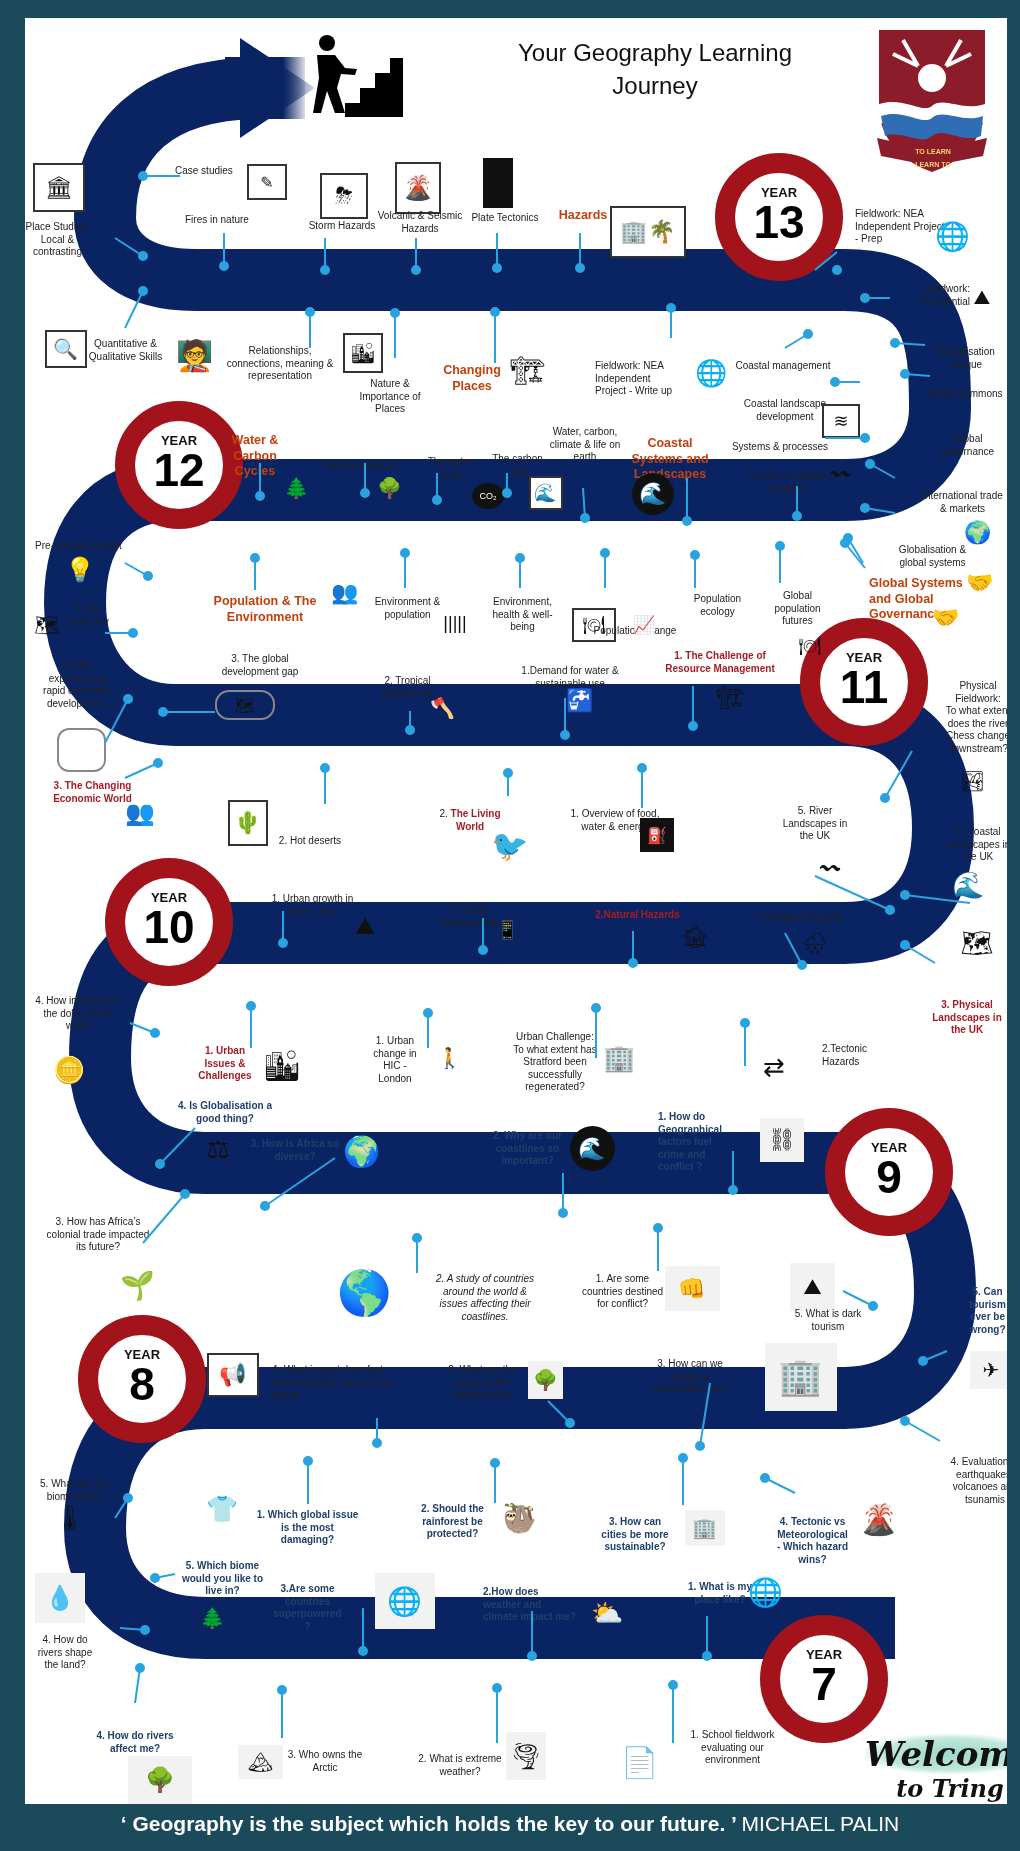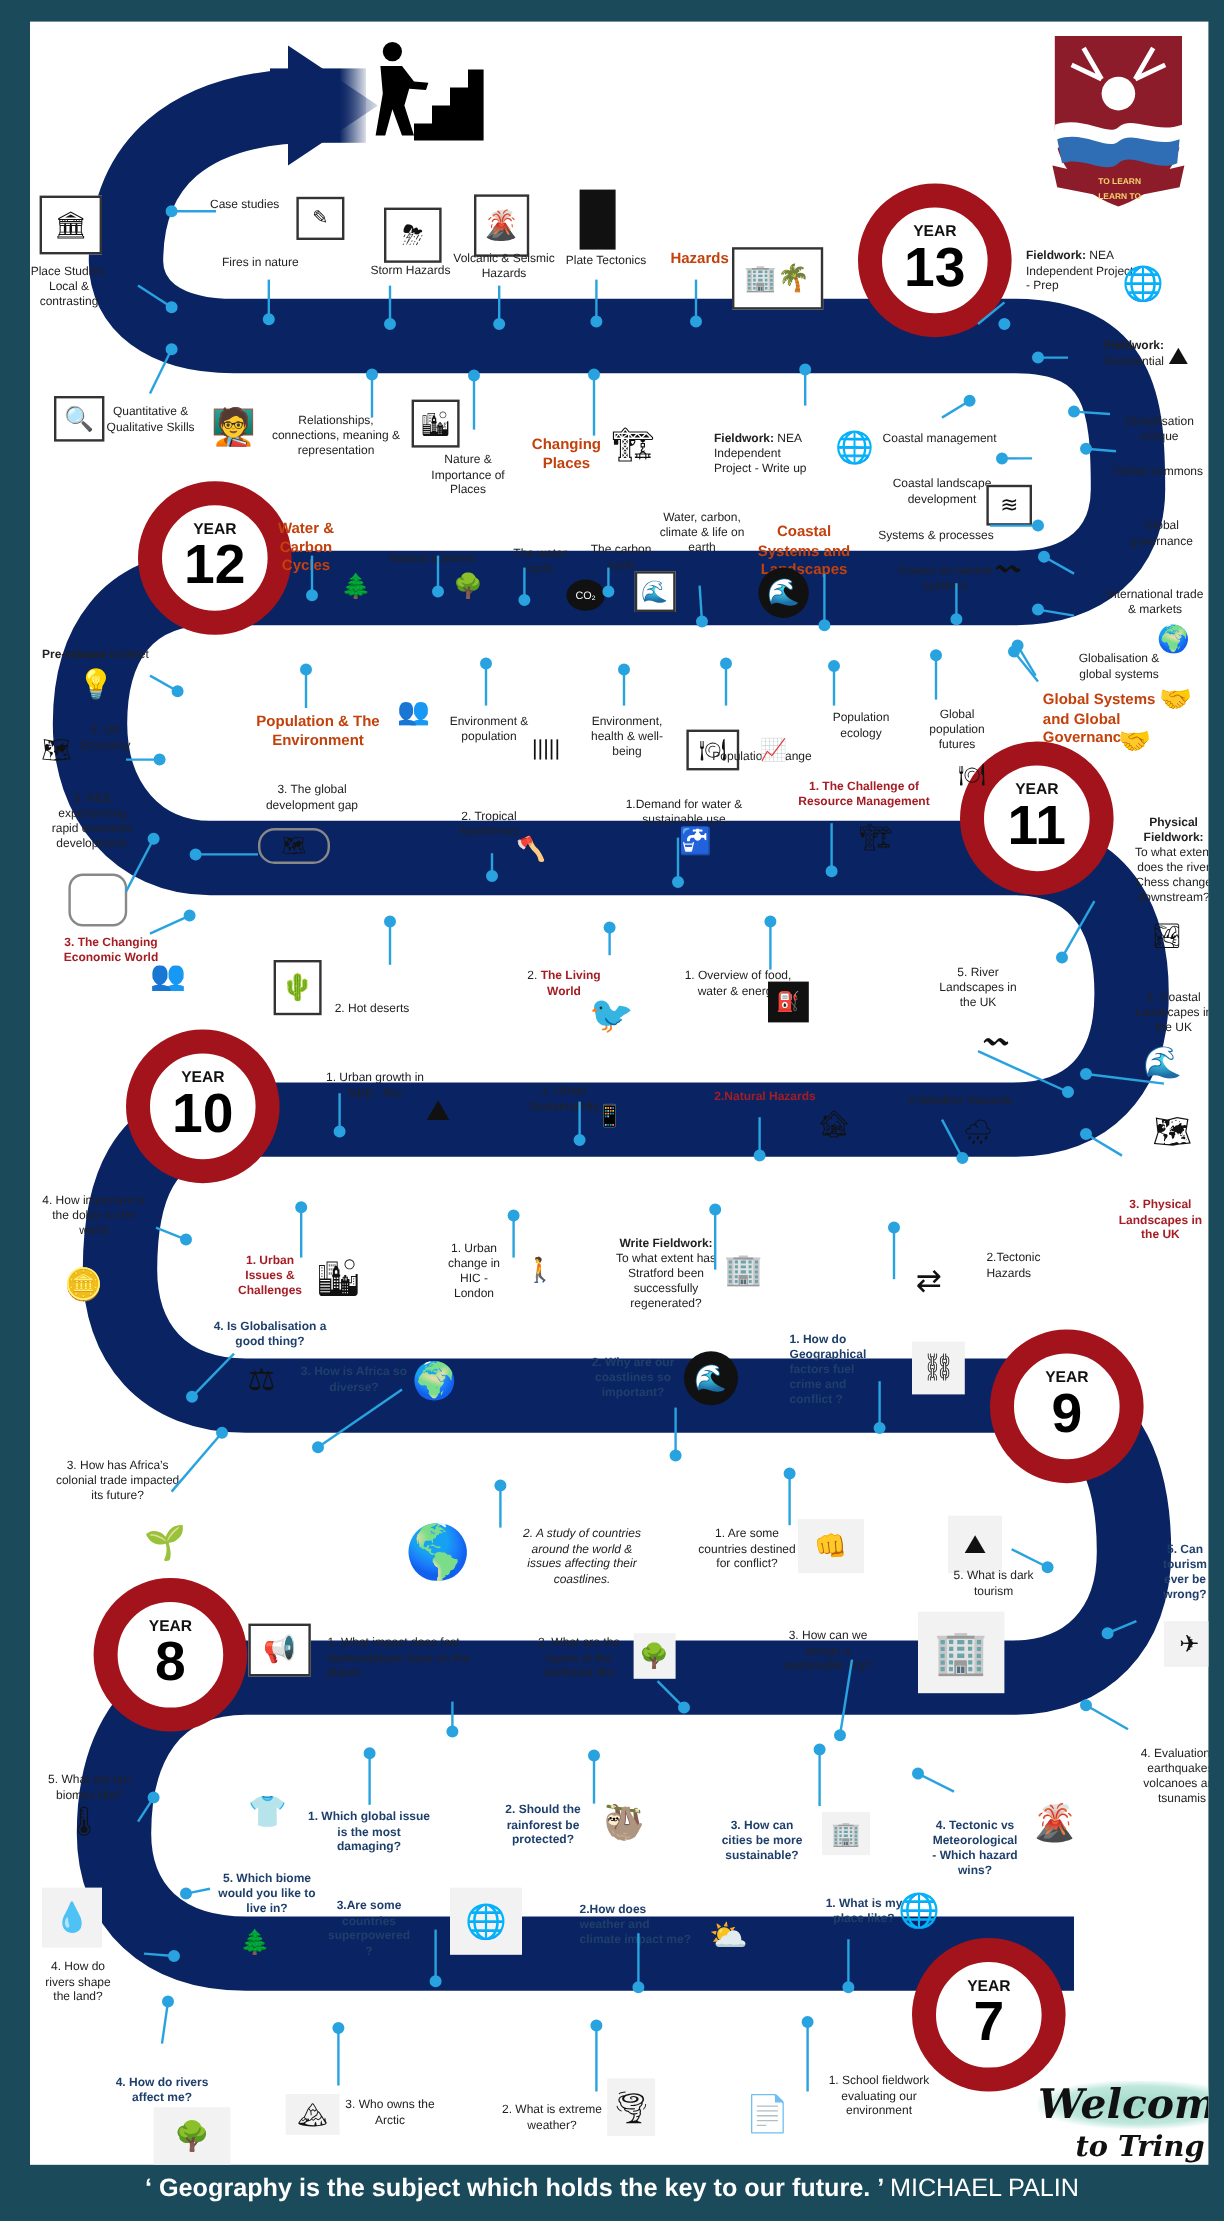--- a/index.html
+++ b/index.html
@@ -4,21 +4,21 @@
 <style>
   html,body{margin:0;padding:0;}
   body{width:1020px;height:1851px;background:#1b4a5a;font-family:"Liberation Sans",sans-serif;position:relative;overflow:hidden;}
   .panel{position:absolute;left:25px;top:18px;width:982px;height:1786px;background:#ffffff;overflow:hidden;}
   svg.road{position:absolute;left:0;top:0;}
   .lbl{position:absolute;font-size:10px;line-height:12.5px;color:#222;text-align:center;}
   .lbl.l{text-align:left;}
   .head{position:absolute;font-weight:bold;color:#c2410c;font-size:12.5px;line-height:15.5px;text-align:center;}
   .red{color:#a51d24;font-weight:bold;}
   .blue{color:#1f3f6b;font-weight:bold;}
-  b{font-weight:bold;}
+  b{font-weight:normal;}
   .year{position:absolute;width:100px;height:100px;border-radius:50%;border:18px solid #a3131b;background:#fff;box-sizing:border-box;text-align:center;}
   .year .y{display:block;font-weight:bold;font-size:13px;margin-top:12px;color:#111;}
   .year .n{display:block;font-weight:bold;font-size:46px;line-height:44px;color:#000;}
   .title{position:absolute;left:460px;top:18px;width:340px;text-align:center;font-size:24px;line-height:33px;color:#111;}
   .icon{position:absolute;display:flex;align-items:center;justify-content:center;color:#111;}
   .boxicon{border:2px solid #333;background:#fff;}
   .quote{position:absolute;left:0;top:1812px;width:1020px;text-align:center;color:#fff;font-size:21px;font-weight:bold;}
   .quote .auth{font-weight:normal;}
   .welcome{position:absolute;left:840px;top:1716px;width:170px;text-align:center;}
   .welcome .w1{font-family:"DejaVu Serif",serif;font-size:34px;font-style:italic;font-weight:bold;color:#111;background:radial-gradient(ellipse at center,#9fd8c8 0%,#bfe7dc 55%,rgba(255,255,255,0) 75%);}
@@ -57,20 +57,21 @@
       <path d="M820 1380 L 180 1380"></path>
       <path d="M180 1380 C 100 1380 70 1440 70 1510 C 70 1570 110 1610 180 1610"></path>
 
       <path d="M180 1610 L 870 1610"></path>
     </g>
     <polygon points="215,20 290,70 215,120" fill="url(#fade)"></polygon>
     <rect x="200" y="39" width="40" height="62" fill="#0a2463"></rect>
     <rect x="240" y="39" width="40" height="62" fill="url(#fade)"></rect>
   </svg>
 
+  <div class="title">Your Geography Learning Journey</div>
   <div class="icon" style="left:280px;top:15px;width:100px;height:85px;">
     <svg width="100" height="85" viewBox="0 0 100 85">
         <circle cx="22" cy="10" r="8" fill="#000"></circle>
         <path d="M12 22 L30 22 L40 35 L52 36 L50 42 L36 41 L32 55 L40 80 L30 80 L22 58 L16 80 L8 80 L14 45 Z" fill="#000"></path>
         <path d="M40 84 L40 70 L55 70 L55 55 L70 55 L70 40 L85 40 L85 25 L98 25 L98 84 Z" fill="#000"></path>
       </svg>
   </div>
   <div class="icon" style="left:848px;top:8px;width:118px;height:150px;">
     <svg width="118" height="150" viewBox="0 0 118 150">
       <path d="M6 4 L112 4 L112 80 C112 118 82 138 59 146 C36 138 6 118 6 80 Z" fill="#8d1c2b"></path>
@@ -216,21 +217,21 @@
   <div class="lbl red" style="left:570px;top:891px;width:85px;">2.Natural Hazards</div>
   <div class="icon" style="left:650px;top:900px;width:40px;height:38px;font-size:22px;">🏚</div>
   <div class="lbl" style="left:730px;top:894px;width:90px;">2.Weather Hazards</div>
   <div class="icon" style="left:775px;top:910px;width:30px;height:30px;font-size:20px;">🌧</div>
   <div class="lbl" style="left:8px;top:977px;width:90px;">4. How important is the dollar to the world</div>
   <div class="icon" style="left:20px;top:1032px;width:50px;height:40px;font-size:26px;">🪙</div>
   <div class="lbl red" style="left:170px;top:1027px;width:60px;">1. Urban Issues &amp; Challenges</div>
   <div class="icon" style="left:228px;top:1022px;width:58px;height:50px;font-size:30px;">🏙</div>
   <div class="lbl" style="left:345px;top:1017px;width:50px;">1. Urban change in HIC - London</div>
   <div class="icon" style="left:410px;top:1025px;width:30px;height:30px;font-size:20px;">🚶</div>
-  <div class="lbl" style="left:485px;top:1013px;width:90px;"><b>Write Fieldwork:</b><br><span>To what extent has Stratford been successfully regenerated?</span></div>
+  <div class="lbl" style="left:485px;top:1013px;width:90px;"><b>Urban Challenge:</b><br><span>To what extent has Stratford been successfully regenerated?</span></div>
   <div class="icon" style="left:575px;top:1020px;width:40px;height:40px;font-size:26px;">🏢</div>
   <div class="icon" style="left:725px;top:1020px;width:48px;height:58px;font-size:26px;">⇄</div>
   <div class="lbl l" style="left:797px;top:1025px;width:60px;">2.Tectonic Hazards</div>
 
   <div class="lbl blue" style="left:150px;top:1082px;width:100px;">4.  Is Globalisation a good thing?</div>
   <div class="icon" style="left:172px;top:1110px;width:42px;height:42px;font-size:26px;">⚖</div>
   <div class="lbl blue" style="left:225px;top:1120px;width:90px;">3. How is Africa so diverse?</div>
   <div class="icon" style="left:315px;top:1108px;width:45px;height:50px;font-size:30px;">🌍</div>
   <div class="lbl blue" style="left:465px;top:1112px;width:75px;">2. Why are our coastlines so important?</div>
   <div class="icon" style="left:545px;top:1108px;width:45px;height:45px;background:#111;border-radius:50%;color:#fff;font-size:22px;">🌊</div>

